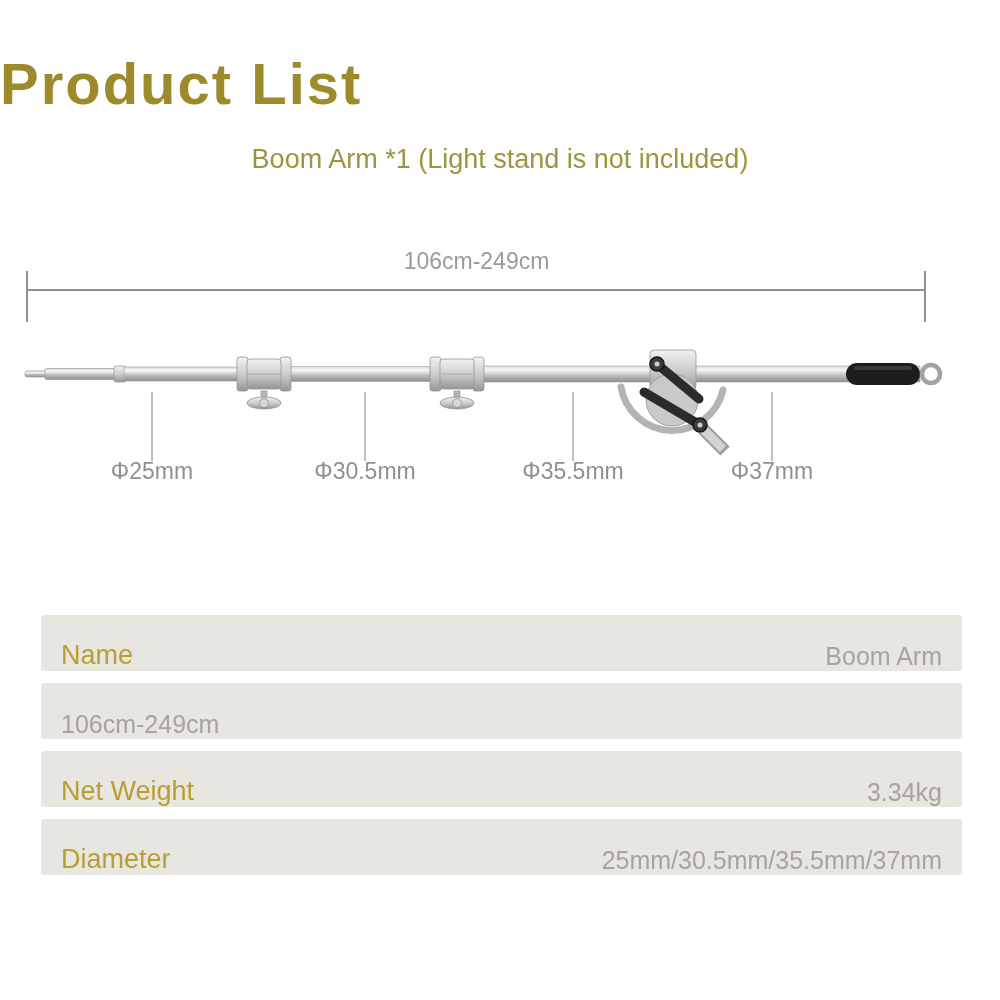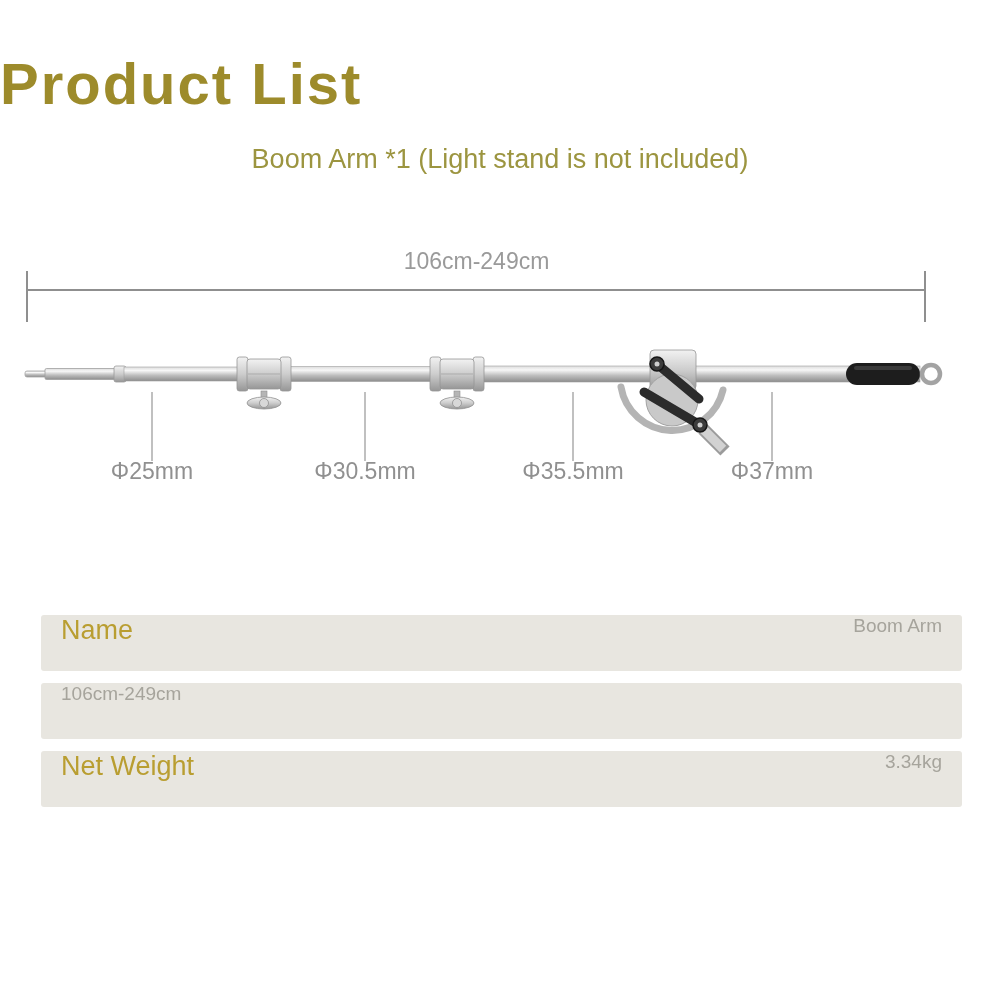--- a/index.html
+++ b/index.html
@@ -35,25 +35,25 @@
   .dia-label {
     position:absolute; top:458px; transform:translateX(-50%);
     font-size:23px; color:#909090; white-space:nowrap;
   }
   .spec-table {
     position:absolute; top:615px; left:41px; width:921px;
     display:flex; flex-direction:column; gap:12px;
   }
   .spec-row {
     height:56px; background:#e8e6e0; border-radius:3px;
-    display:flex; align-items:flex-start; justify-content:space-between;
+    display:flex; align-items:flex-end; justify-content:space-between;
     padding:0 20px; box-sizing:border-box;
   }
   .spec-label { font-size:27px; color:#b99e31; }
-  .spec-value { font-size:19px; color:#a6a49c; }
+  .spec-value { font-size:25px; color:#a6a49c; }
 </style>
 </head>
 <body>
 
 <div class="page-title">Product List</div>
 <div class="page-subtitle">Boom Arm *1 (Light stand is not included)</div>
 
 <div class="dim-label">106cm-249cm</div>
 <div class="dim-line"></div>
 <div class="dim-tick left"></div>
@@ -144,13 +144,17 @@
     <span class="spec-label">Name</span>
     <span class="spec-value">Boom Arm</span>
   </div>
   <div class="spec-row">
     <span class="spec-value">106cm-249cm</span>
   </div>
   <div class="spec-row">
     <span class="spec-label">Net Weight</span>
     <span class="spec-value">3.34kg</span>
   </div>
+  <div class="spec-row">
+    <span class="spec-label">Diameter</span>
+    <span class="spec-value">25mm/30.5mm/35.5mm/37mm</span>
+  </div>
 </div>
 
 </body></html>

